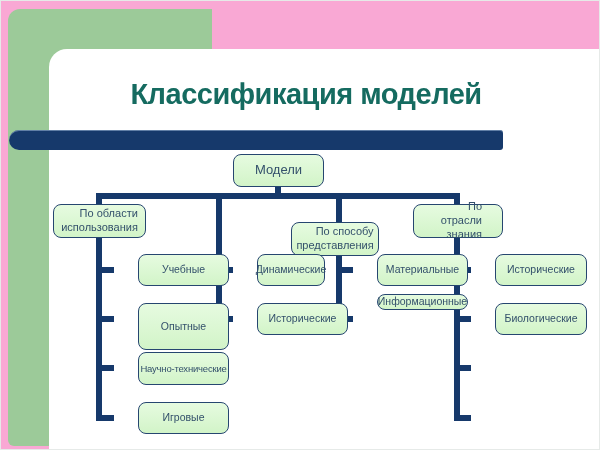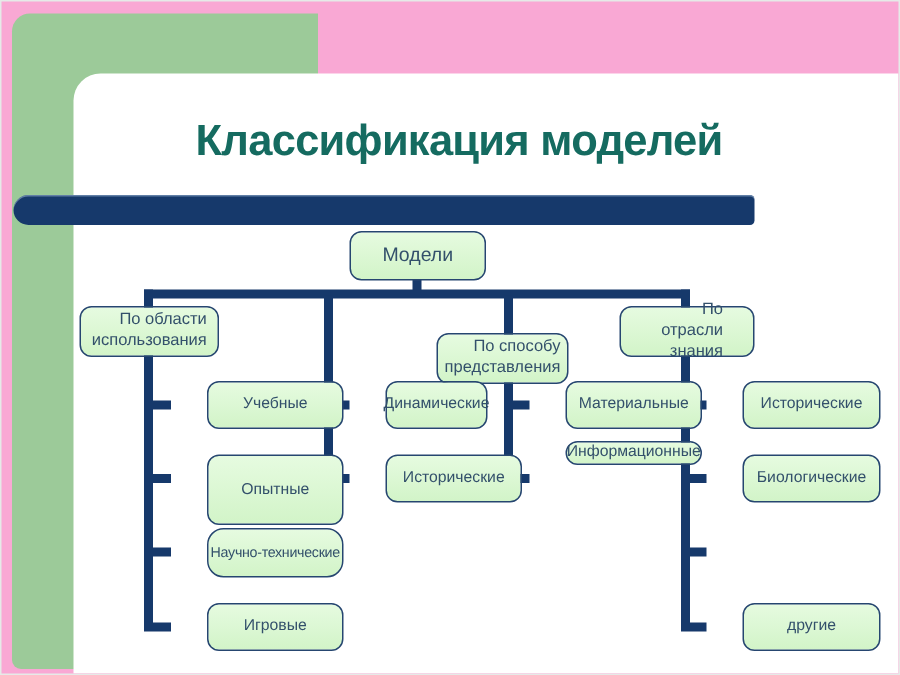--- a/index.html
+++ b/index.html
@@ -29,21 +29,21 @@
   .line{position:absolute;background:#16396b;}
   .node{
     position:absolute;background:linear-gradient(#e6fbe0,#d2f4c8);
     border:1.5px solid #264670;border-radius:8px;box-sizing:border-box;
     display:flex;align-items:center;justify-content:center;text-align:right;
     color:#33506b;line-height:1.25;padding:1px 20px;
   }
   .node.root{font-size:13px;}
   .node.branch{font-size:11px;}
   .node.leaf{font-size:10.5px;white-space:nowrap;margin-left:24px;}
-  .node.leaf.tight{font-size:9.5px;letter-spacing:-0.2px;border-radius:11px;}
+  .node.leaf.tight{font-size:9.5px;letter-spacing:-0.2px;}
 </style>
 </head>
 <body>
 
 <div id="slide">
 
   <div class="green-block"></div>
   <div class="white-panel"></div>
 
   <div class="slide-title">Классификация моделей</div>
@@ -84,15 +84,14 @@
   <div class="node leaf" style="left:113px;top:401px;width:91px;height:32px;">Игровые</div>
 
   <div class="node leaf" style="left:232px;top:253px;width:68px;height:32px;">Динамические</div>
   <div class="node leaf" style="left:232px;top:302px;width:91px;height:32px;">Исторические</div>
 
   <div class="node leaf" style="left:352px;top:253px;width:91px;height:32px;">Материальные</div>
   <div class="node leaf" style="left:352px;top:293px;width:91px;height:16px;">Информационные</div>
 
   <div class="node leaf" style="left:470px;top:253px;width:92px;height:32px;">Исторические</div>
   <div class="node leaf" style="left:470px;top:302px;width:92px;height:32px;">Биологические</div>
-  <div class="node leaf" style="left:470px;top:401px;width:92px;height:32px;">другие</div>
 
 </div>
 
 </body></html>

